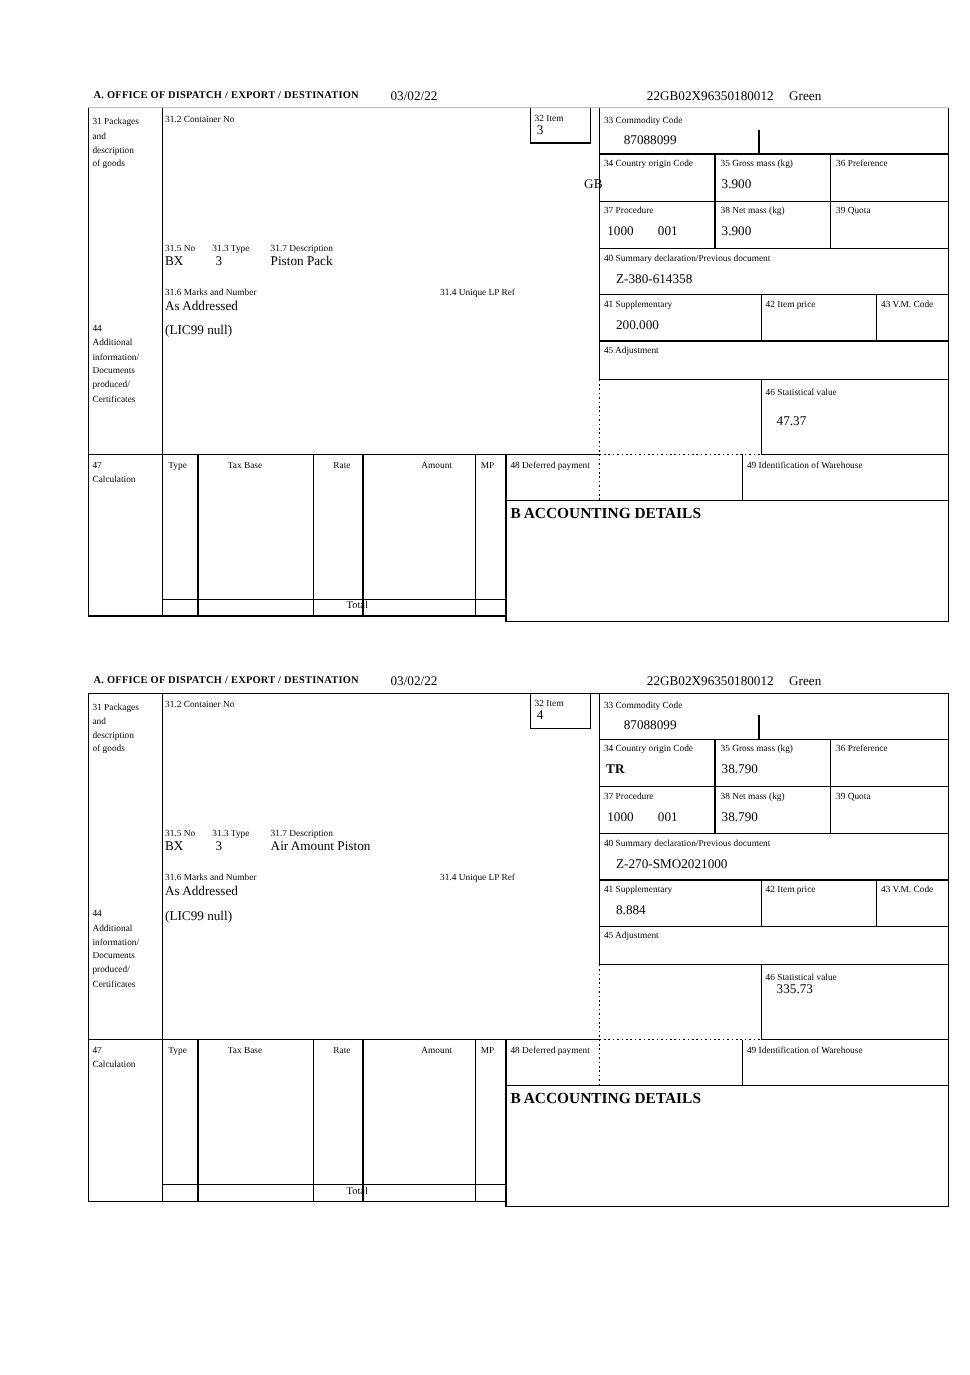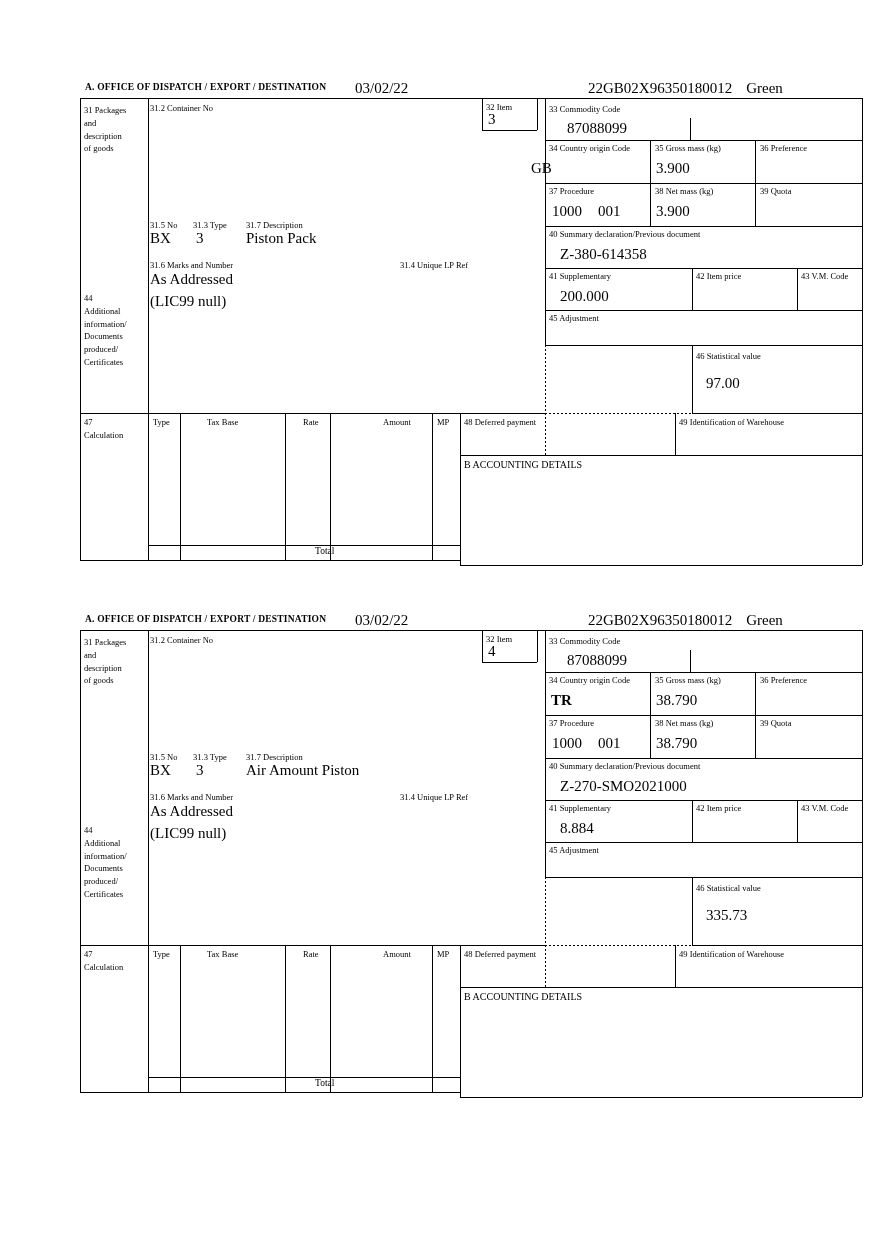--- a/index.html
+++ b/index.html
@@ -5,23 +5,23 @@
   * { margin:0; padding:0; box-sizing:border-box; }
   html,body { background:#ffffff; }
   body {
     width:882px; height:1250px; position:relative;
     font-family:"Liberation Serif", serif; color:#000;
   }
   .sheet { position:absolute; inset:0; background:#fff; }
   .block { position:absolute; left:80px; width:783px; height:486px; }
   .lbl { position:absolute; font-size:8.5px; line-height:1.25; white-space:nowrap; }
   .pre { white-space:pre-line; line-height:1.5; }
-  .val { position:absolute; font-size:15px; white-space:nowrap;text-align:center; }
+  .val { position:absolute; font-size:12px; white-space:nowrap;text-align:center; }
   .office { font-size:9.5px; font-weight:bold; letter-spacing:0.2px; }
-  .small-b { font-size:10px; font-weight:normal; }
+  .small-b { font-size:14px; font-weight:bold; }
   .total { font-size:9.5px; }
   .grid { position:absolute; left:0; top:16px; width:783px; height:469px; }
   .grid line { stroke:#000; stroke-width:1; }
   .grid line.dash { stroke-dasharray:1.5,2.5; }
   .ref-status { margin-left:14px; }
 </style>
 </head>
 <body>
 
 <div class="sheet" id="sheet">
@@ -117,21 +117,21 @@
     <div class="val" style="left:480px; top:164px;">Z-380-614358</div>
 
     <div class="lbl" style="left:469px; top:189px;">41 Supplementary</div>
     <div class="val" style="left:480px; top:206px;">200.000</div>
     <div class="lbl" style="left:616px; top:189px;">42 Item price</div>
     <div class="lbl" style="left:721px; top:189px;">43 V.M. Code</div>
 
     <div class="lbl" style="left:469px; top:231px;">45 Adjustment</div>
 
     <div class="lbl" style="left:616px; top:269px;">46 Statistical value</div>
-    <div class="val" style="left:626px; top:293px;">97.00</div>
+    <div class="val" style="left:626px; top:293px;">47.37</div>
 
     <div class="lbl pre" style="left:4px; top:334px; width:60px; white-space:pre-line;">47
 Calculation</div>
     <div class="lbl" style="left:73px; top:335px;">Type</div>
     <div class="lbl" style="left:127px; top:335px;">Tax Base</div>
     <div class="lbl" style="left:223px; top:335px;">Rate</div>
     <div class="lbl" style="left:303px; top:335px;">Amount</div>
     <div class="lbl" style="left:357px; top:335px;">MP</div>
     <div class="lbl total" style="left:235px; top:464px;">Total</div>
 
@@ -232,21 +232,21 @@
     <div class="val" style="left:480px; top:164px;">Z-270-SMO2021000</div>
 
     <div class="lbl" style="left:469px; top:189px;">41 Supplementary</div>
     <div class="val" style="left:480px; top:206px;">8.884</div>
     <div class="lbl" style="left:616px; top:189px;">42 Item price</div>
     <div class="lbl" style="left:721px; top:189px;">43 V.M. Code</div>
 
     <div class="lbl" style="left:469px; top:231px;">45 Adjustment</div>
 
     <div class="lbl" style="left:616px; top:269px;">46 Statistical value</div>
-    <div class="val" style="left:626px; top:293px;">335.73</div>
+    <div class="val" style="left:626px; top:278px;">335.73</div>
 
     <div class="lbl pre" style="left:4px; top:334px; width:60px; white-space:pre-line;">47
 Calculation</div>
     <div class="lbl" style="left:73px; top:335px;">Type</div>
     <div class="lbl" style="left:127px; top:335px;">Tax Base</div>
     <div class="lbl" style="left:223px; top:335px;">Rate</div>
     <div class="lbl" style="left:303px; top:335px;">Amount</div>
     <div class="lbl" style="left:357px; top:335px;">MP</div>
     <div class="lbl total" style="left:235px; top:464px;">Total</div>
 

